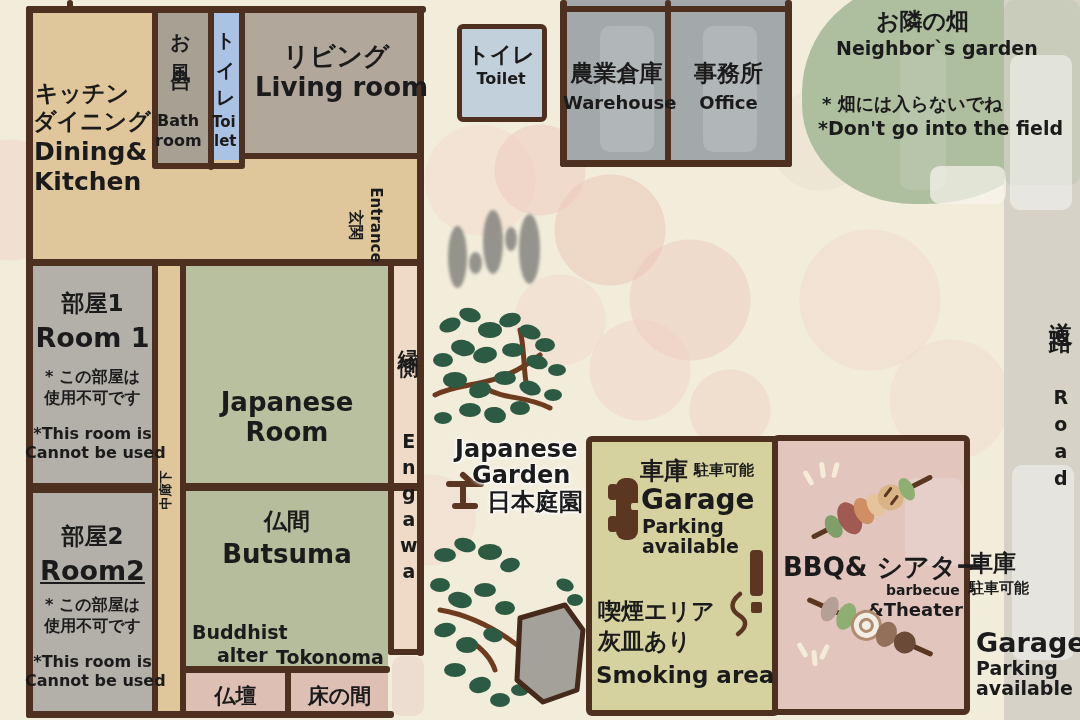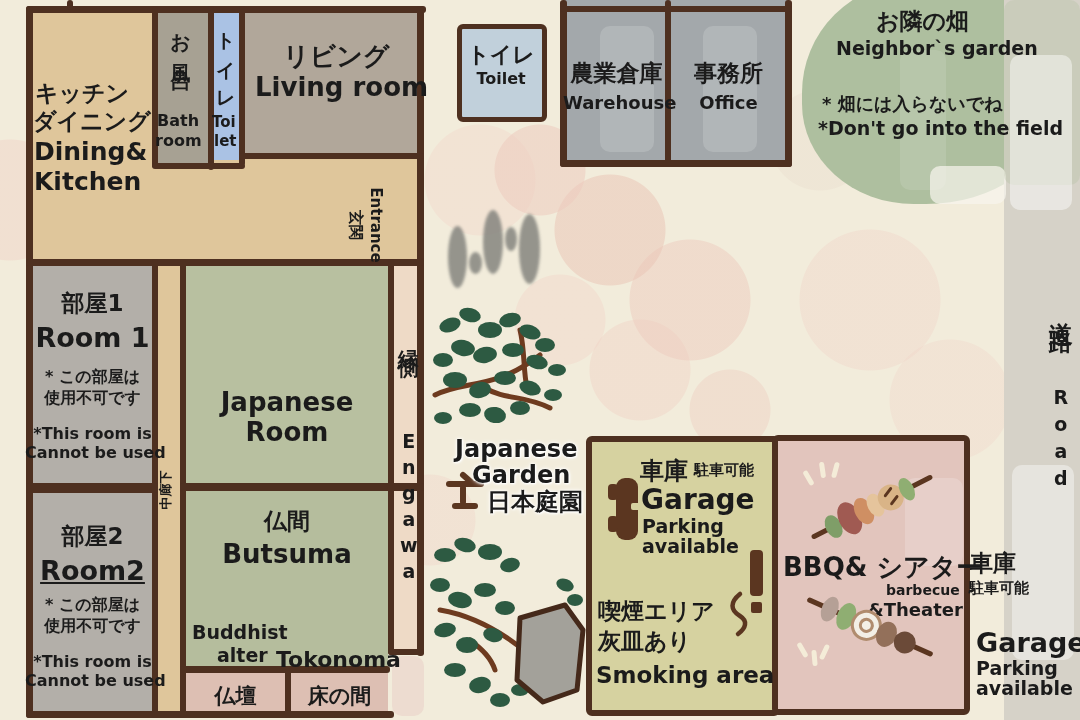--- a/index.html
+++ b/index.html
@@ -110,21 +110,21 @@
   <div class="lbl ctr" style="left:25px;top:653px;width:135px;font-size:16px;">*This room is</div>
   <div class="lbl ctr" style="left:25px;top:672px;width:135px;font-size:16px;">Cannot be used</div>
 
   <div class="lbl ctr" style="left:186px;top:388px;width:202px;font-size:26px;">Japanese</div>
   <div class="lbl ctr" style="left:186px;top:418px;width:202px;font-size:26px;">Room</div>
 
   <div class="lbl ctr" style="left:186px;top:508px;width:202px;font-size:23px;">仏間</div>
   <div class="lbl ctr" style="left:186px;top:540px;width:202px;font-size:26px;">Butsuma</div>
   <div class="lbl" style="left:192px;top:622px;font-size:19px;text-align:center;">Buddhist</div>
   <div class="lbl" style="left:192px;top:645px;font-size:19px;margin-left:25px;">alter</div>
-  <div class="lbl" style="left:276px;top:647px;font-size:22px;">Tokonoma</div>
+  <div class="lbl" style="left:276px;top:647px;font-size:19px;">Tokonoma</div>
   <div class="lbl ctr" style="left:186px;top:684px;width:99px;font-size:21px;">仏壇</div>
   <div class="lbl ctr" style="left:291px;top:684px;width:97px;font-size:21px;">床の間</div>
 
   <div class="lbl vtext" style="left:396px;top:332px;font-size:21px;letter-spacing:8px;">縁側</div>
   <div class="lbl vtext" style="left:397px;top:430px;font-size:19px;letter-spacing:4px;">Engawa</div>
 
   <div class="box" style="left:457px;top:24px;width:80px;height:88px;background:#c1d0db;border-width:5px;"></div>
   <div class="lbl ctr" style="left:457px;top:42px;width:88px;font-size:22px;">トイレ</div>
   <div class="lbl ctr" style="left:457px;top:70px;width:88px;font-size:16px;">Toilet</div>
 

